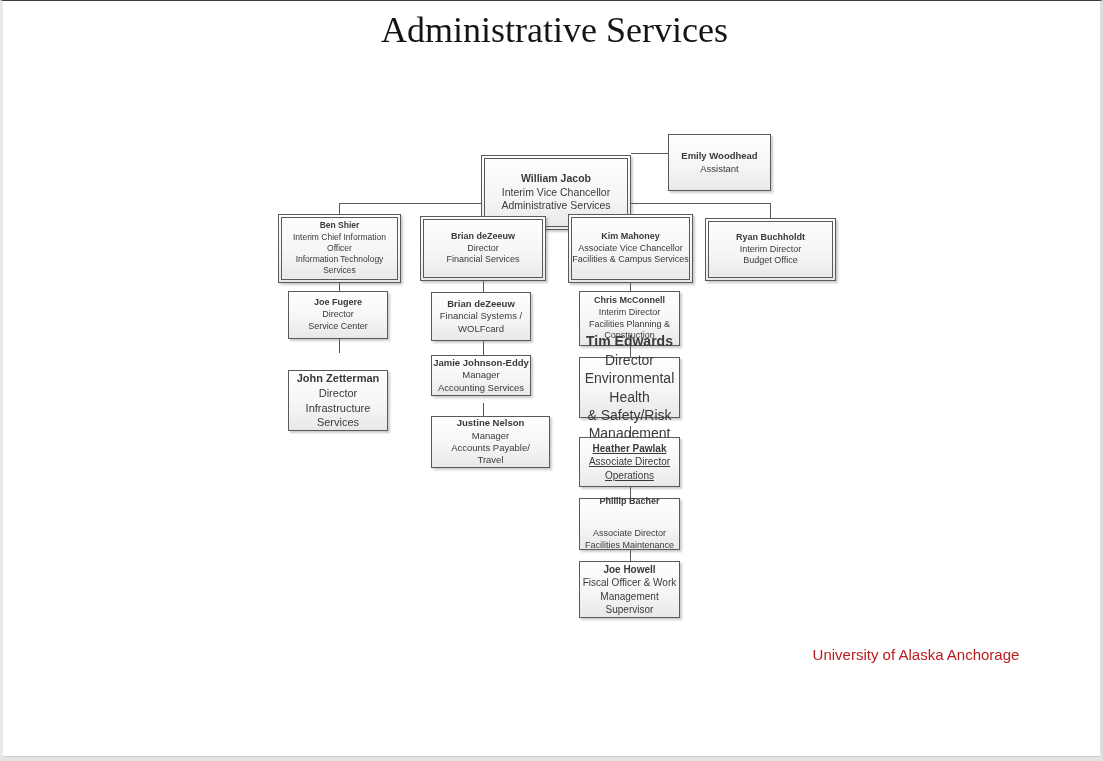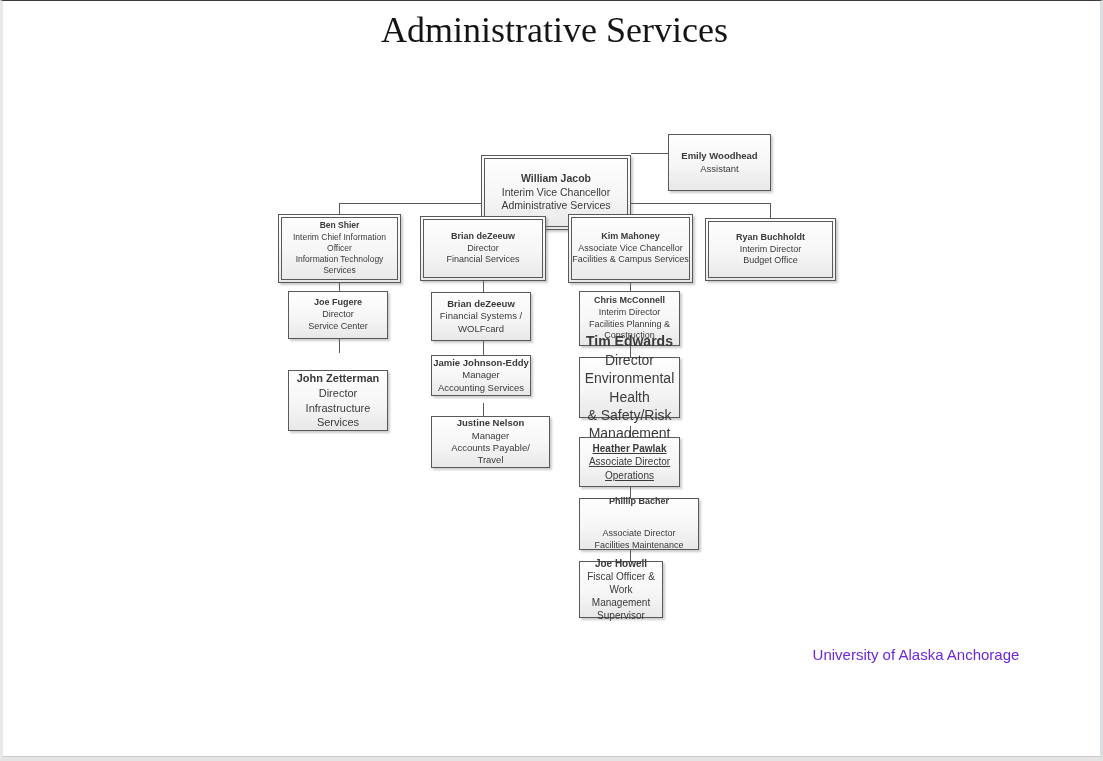--- a/index.html
+++ b/index.html
@@ -5,21 +5,21 @@
   html,body{margin:0;padding:0;background:#e9e9e9;font-family:"Liberation Sans",sans-serif;}
   .frame{position:relative;width:1103px;height:761px;box-sizing:border-box;background:#ffffff;
          border-top:1px solid #3c3c3c;border-left:3px solid #e8e8e8;border-right:3px solid #dcdfe1;
          border-bottom:4px solid #e4e4e4;overflow:hidden;}
   .frame::after{content:"";position:absolute;left:0;right:0;bottom:0;height:1px;background:#c9c9c9;}
 
   .title{position:absolute;left:0;top:8px;width:1103px;margin:0;text-align:center;
          font-family:"Liberation Serif",serif;font-weight:400;font-size:36px;color:#141414;}
 
   .footer{position:absolute;left:763px;top:643px;width:300px;text-align:center;
-          font-size:15px;color:#6d28d9;line-height:1.4;}
+          font-size:15px;color:#b91c1c;line-height:1.4;}
 
   .line{position:absolute;background:#595959;}
 
   .node{position:absolute;box-sizing:border-box;border:1px solid #595959;
         background:linear-gradient(180deg,#fefefe 0%,#f6f6f6 55%,#e8e8e8 100%);
         box-shadow:2px 2px 2px rgba(110,110,110,0.35);
         display:flex;flex-direction:column;justify-content:center;align-items:center;
         text-align:center;color:#3a3a3a;line-height:1.32;padding:2px 1px;}
   .node.double::before{content:"";position:absolute;inset:2px;border:1px solid #595959;pointer-events:none;}
   .n-name{font-weight:bold;white-space:pre-line;}
@@ -32,22 +32,22 @@
   #n-kim{left:565px;top:213px;width:125px;height:69px;font-size:9px;align-items:center;}
   #n-ryan{left:702px;top:217px;width:131px;height:63px;font-size:9px;}
   #n-joefugere{left:285px;top:290px;width:100px;height:48px;font-size:9px;}
   #n-johnzetterman{left:285px;top:369px;width:100px;height:61px;font-size:11px;}
   #n-brian2{left:428px;top:291px;width:100px;height:49px;font-size:9.5px;}
   #n-jamie{left:428px;top:354px;width:100px;height:41px;font-size:9.5px;}
   #n-justine{left:428px;top:415px;width:119px;height:52px;font-size:9.5px;line-height:1.3;}
   #n-chris{left:576px;top:290px;width:101px;height:55px;font-size:9px;}
   #n-tim{left:576px;top:356px;width:101px;height:61px;font-size:14px;text-align:center;}
   #n-heather{left:576px;top:436px;width:101px;height:50px;font-size:10px;text-decoration:underline;}
-  #n-phillip{left:576px;top:497px;width:120px;height:52px;font-size:9px;gap:20px;}
-  #n-joehowell{left:576px;top:560px;width:84px;height:57px;font-size:10px;}
+  #n-phillip{left:576px;top:497px;width:101px;height:52px;font-size:9px;gap:20px;}
+  #n-joehowell{left:576px;top:560px;width:101px;height:57px;font-size:10px;}
 </style>
 </head>
 <body>
 
 <div class="frame">
 
   <h1 class="title">Administrative Services</h1>
 
   <div class="line" style="left:628px;top:152px;width:37px;height:1px;"></div>
   <div class="line" style="left:553px;top:182px;width:1px;height:20px;"></div>

